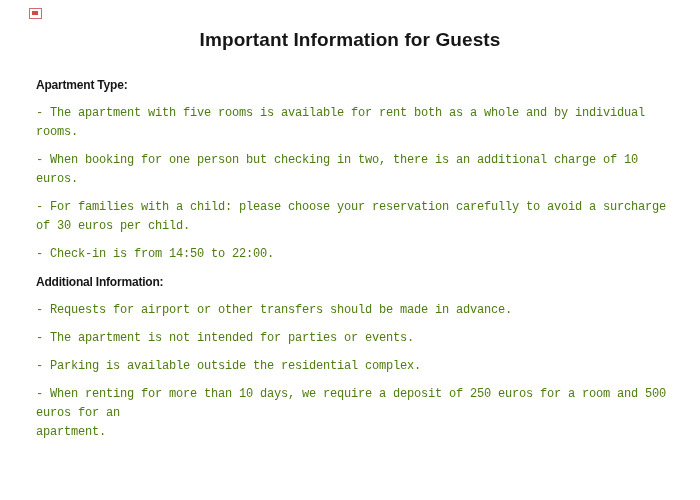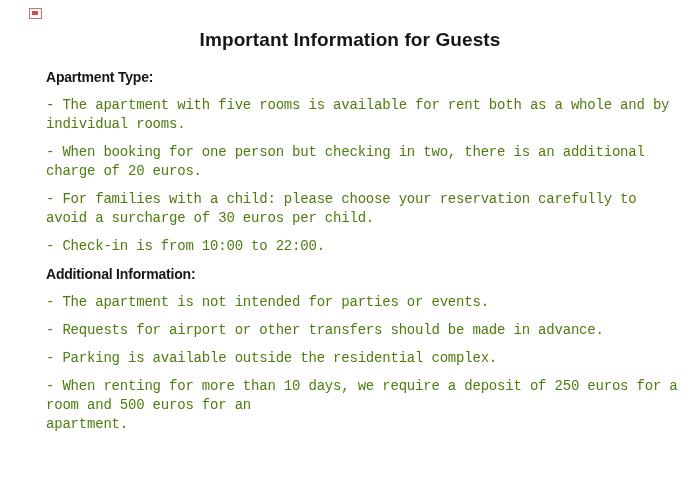--- a/index.html
+++ b/index.html
@@ -29,31 +29,31 @@
   .broken-img::after {
     content: "";
     position: absolute;
     left: 2px;
     top: 2px;
     width: 6px;
     height: 4px;
     background: #cf4a4a;
   }
   .doc-title {
-    margin: 28px 0 0 0;
+    margin: 28px 0 8px 0;
     text-align: center;
     font-size: 19px;
     line-height: 24px;
     font-weight: bold;
     color: #161616;
     letter-spacing: 0.1px;
   }
   .content {
-    padding: 16px 16px 0 46px;
-    font-size: 14px;
+    padding: 16px 16px 0 36px;
+    font-size: 12px;
     letter-spacing: -0.2px;
     line-height: 19px;
   }
   .section-heading {
     margin: 0 0 9px 0;
     font-weight: bold;
     color: #161616;
   }
   .bullet {
     margin: 0 0 9px 0;
@@ -69,26 +69,26 @@
 
   <span class="broken-img"></span>
 
   <h1 class="doc-title">Important Information for Guests</h1>
 
   <div class="content">
 
     <p class="section-heading">Apartment Type:</p>
     <p class="bullet">- The apartment with five rooms is available for rent both as a whole and by individual rooms.</p>
 
-    <p class="bullet">- When booking for one person but checking in two, there is an additional charge of 20 euros.</p>
+    <p class="bullet">- When booking for one person but checking in two, there is an additional charge of 10 euros.</p>
     <p class="bullet">- For families with a child: please choose your reservation carefully to avoid a surcharge of 30 euros per child.</p>
 
-    <p class="bullet">- Check-in is from 10:00 to 22:00.</p>
+    <p class="bullet">- Check-in is from 14:50 to 22:00.</p>
 
     <p class="section-heading">Additional Information:</p>
+    <p class="bullet">- Requests for airport or other transfers should be made in advance.</p>
     <p class="bullet">- The apartment is not intended for parties or events.</p>
-    <p class="bullet">- Requests for airport or other transfers should be made in advance.</p>
     <p class="bullet">- Parking is available outside the residential complex.</p>
     <p class="bullet">- When renting for more than 10 days, we require a deposit of 250 euros for a room and 500 euros for an
 apartment.</p>
 
   </div>
 </div>
 
 </body></html>

